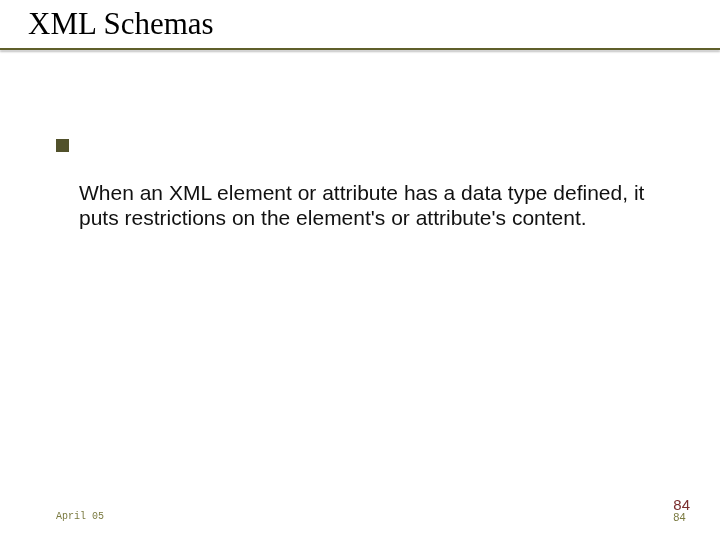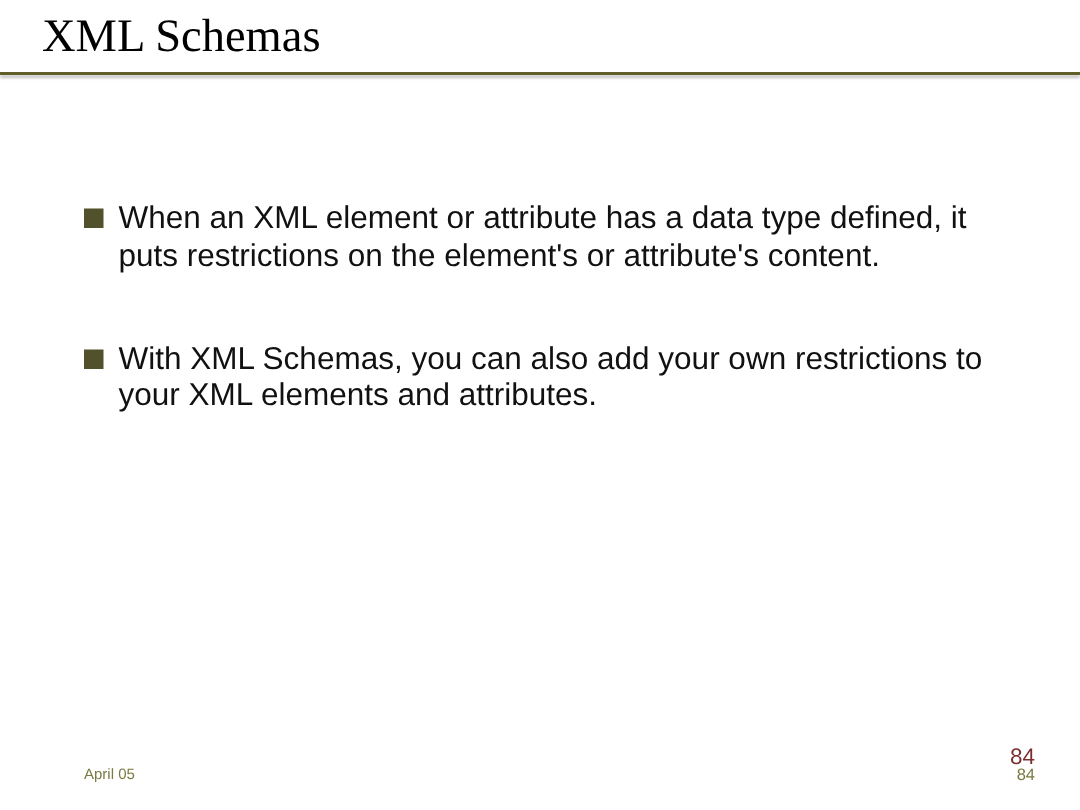--- a/index.html
+++ b/index.html
@@ -54,52 +54,52 @@
   .bullet-square {
     flex: 0 0 auto;
     width: 13px;
     height: 13px;
     background: #51512b;
     margin-top: 5px;
     margin-right: 10px;
   }
   .bullet-text {
     flex: 1 1 auto;
+    margin-top: 47px;
   }
   .footer {
     position: absolute;
     left: 0;
     bottom: 16px;
     width: 720px;
     height: 32px;
   }
   .footer-left {
     position: absolute;
     left: 56px;
     bottom: 2px;
-    font-family: Liberation Sans, sans-serif;
+    font-family: Liberation Mono, monospace;
     font-size: 10px;
     color: #7a7a40;
   }
   .footer-center {
     position: absolute;
     left: 0;
     right: 0;
     bottom: 0;
     text-align: center;
     font-family: Arial, Helvetica, sans-serif;
     font-size: 10px;
     line-height: 1.3;
     color: #7a7a40;
   }
   .footer-right {
     position: absolute;
     right: 30px;
     bottom: 0;
-    text-align: right;
     font-family: Arial, Helvetica, sans-serif;
     line-height: 1.05;
   }
   .pg-top {
     font-size: 15px;
     color: #7a2e2e;
   }
   .pg-bottom {
     font-size: 11px;
     color: #7a7a40;
@@ -114,24 +114,20 @@
   <div class="title-underline"></div>
 
   <div class="content">
 
     <div class="bullet-item">
       <div class="bullet-square"></div>
       <div class="bullet-text">When an XML element or attribute has a data type defined, it puts restrictions on the element's or attribute's content.</div>
     </div>
 
 
-    <div class="bullet-item">
-      <div class="bullet-square"></div>
-      <div class="bullet-text">With XML Schemas, you can also add your own restrictions to your XML elements and attributes.</div>
-    </div>
 
   </div>
 
   <div class="footer">
     <div class="footer-left">April 05</div>
     <div class="footer-right">
       <div class="pg-top">84</div>
       <div class="pg-bottom">84</div>
     </div>
   </div>

